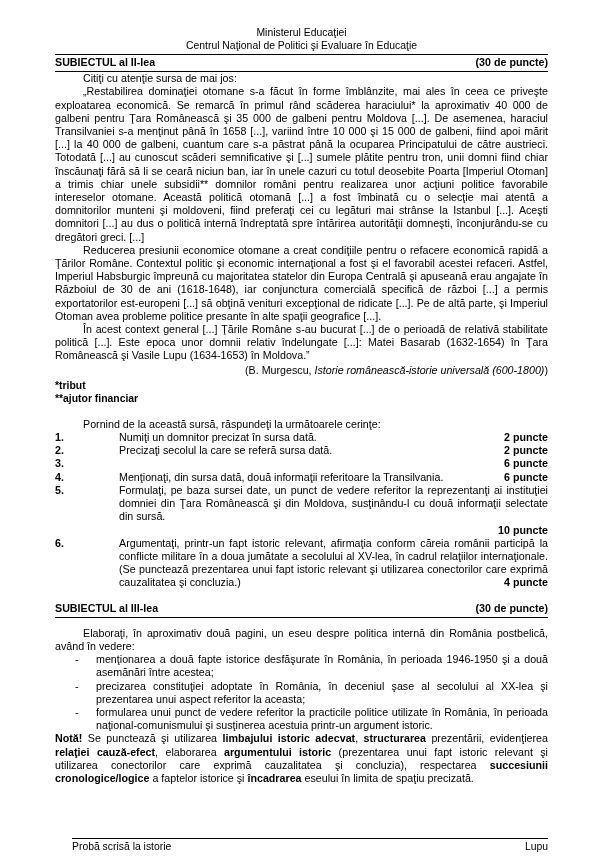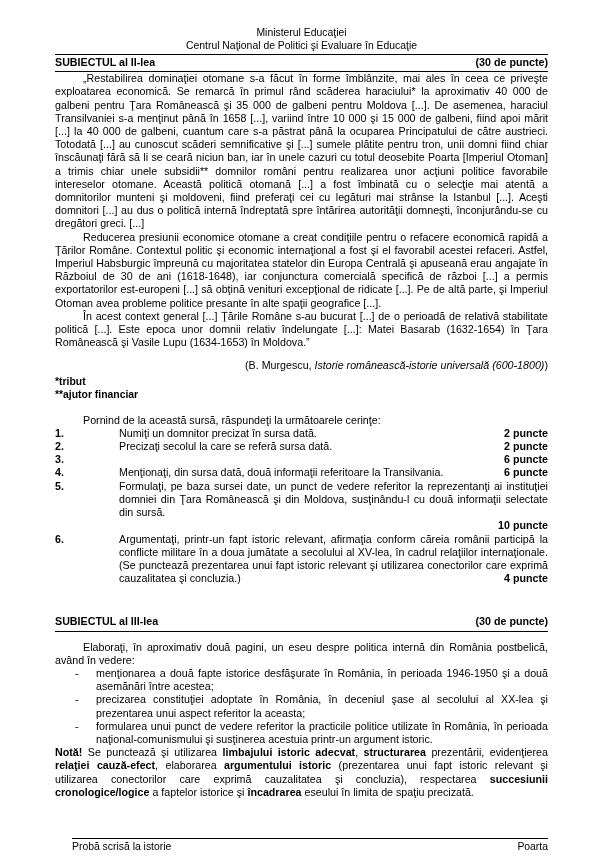--- a/index.html
+++ b/index.html
@@ -23,25 +23,25 @@
     border-bottom: 1.4px solid #000;
     padding-bottom: 2px;
   }
   .section-head {
     display: flex;
     justify-content: space-between;
     font-weight: bold;
     border-bottom: 1.8px solid #000;
     padding: 1px 0 2px 0;
   }
-  .sh3 { margin-top: 29px; justify-content: space-between; }
+  .sh3 { margin-top: 11px; justify-content: space-between; }
   p { margin: 0; }
   .indent { text-indent: 28px; }
   .src-para { text-align: justify; text-indent: 28px; }
-  .citation { text-align: right; margin-top: 10px; }
+  .citation { text-align: right; margin-top: 1px; }
   .i { font-style: italic; }
   .b { font-weight: bold; }
   .footnote { font-size: 10.4px; line-height: 13px; font-weight: bold; }
   .footnotes { margin-top: 2px; }
   .prompt { margin-top: 13px; }
   .q-row { display: flex; }
   .q-num { flex: 0 0 23px; font-weight: bold; }
   .q-text { flex: 1; text-align: justify; padding-left: 41px; }
   .q-points { float: right; font-weight: bold; margin-left: 10px; }
   .q-points.own-line { float: none; display: block; text-align: right; margin-left: 0; }
@@ -64,20 +64,21 @@
     <div>Ministerul Educaţiei</div>
     <div>Centrul Naţional de Politici şi Evaluare în Educaţie</div>
   </header>
 
   <section>
     <div class="section-head">
       <span>SUBIECTUL al II-lea</span>
       <span>(30 de puncte)</span>
     </div>
 
+    <p class="indent">Citiţi cu atenţie sursa de mai jos:</p>
 
     <div>
 
         <p class="src-para">„Restabilirea dominaţiei otomane s-a făcut în forme îmblânzite, mai ales în ceea ce priveşte exploatarea economică. Se remarcă în primul rând scăderea haraciului* la aproximativ 40 000 de galbeni pentru Ţara Românească şi 35 000 de galbeni pentru Moldova [...]. De asemenea, haraciul Transilvaniei s-a menţinut până în 1658 [...], variind între 10 000 şi 15 000 de galbeni, fiind apoi mărit [...] la 40 000 de galbeni, cuantum care s-a păstrat până la ocuparea Principatului de către austrieci. Totodată [...] au cunoscut scăderi semnificative şi [...] sumele plătite pentru tron, unii domni fiind chiar înscăunaţi fără să li se ceară niciun ban, iar în unele cazuri cu totul deosebite Poarta [Imperiul Otoman] a trimis chiar unele subsidii** domnilor români pentru realizarea unor acţiuni politice favorabile intereselor otomane. Această politică otomană [...] a fost îmbinată cu o selecţie mai atentă a domnitorilor munteni şi moldoveni, fiind preferaţi cei cu legături mai strânse la Istanbul [...]. Aceşti domnitori [...] au dus o politică internă îndreptată spre întărirea autorităţii domneşti, înconjurându-se cu dregători greci. [...]</p>
 
         <p class="src-para">Reducerea presiunii economice otomane a creat condiţiile pentru o refacere economică rapidă a Ţărilor Române. Contextul politic şi economic internaţional a fost şi el favorabil acestei refaceri. Astfel, Imperiul Habsburgic împreună cu majoritatea statelor din Europa Centrală şi apuseană erau angajate în Războiul de 30 de ani (1618-1648), iar conjunctura comercială specifică de război [...] a permis exportatorilor est-europeni [...] să obţină venituri excepţional de ridicate [...]. Pe de altă parte, şi Imperiul Otoman avea probleme politice presante în alte spaţii geografice [...].</p>
 
         <p class="src-para">În acest context general [...] Ţările Române s-au bucurat [...] de o perioadă de relativă stabilitate politică [...]. Este epoca unor domnii relativ îndelungate [...]: Matei Basarab (1632-1654) în Ţara Românească şi Vasile Lupu (1634-1653) în Moldova.”</p>
       </div>
 
@@ -150,17 +151,17 @@
         </div>
       </div>
 
     <p class="note"><span class="b">Notă!</span><span> Se punctează şi utilizarea </span><span class="b">limbajului istoric adecvat</span><span>, </span><span class="b">structurarea</span><span> prezentării, evidenţierea </span><span class="b">relaţiei cauză-efect</span><span>, elaborarea </span><span class="b">argumentului istoric</span><span> (prezentarea unui fapt istoric relevant şi utilizarea conectorilor care exprimă cauzalitatea şi concluzia), respectarea </span><span class="b">succesiunii cronologice/logice</span><span> a faptelor istorice şi </span><span class="b">încadrarea</span><span> eseului în limita de spaţiu precizată.</span></p>
   </section>
 
   <footer class="footer">
     <div class="footer-rule"></div>
     <div class="footer-row">
       <span>Probă scrisă la istorie</span>
-      <span>Poarta</span>
+      <span>Lupu</span>
     </div>
   </footer>
 
 </div>
 
 </body></html>

